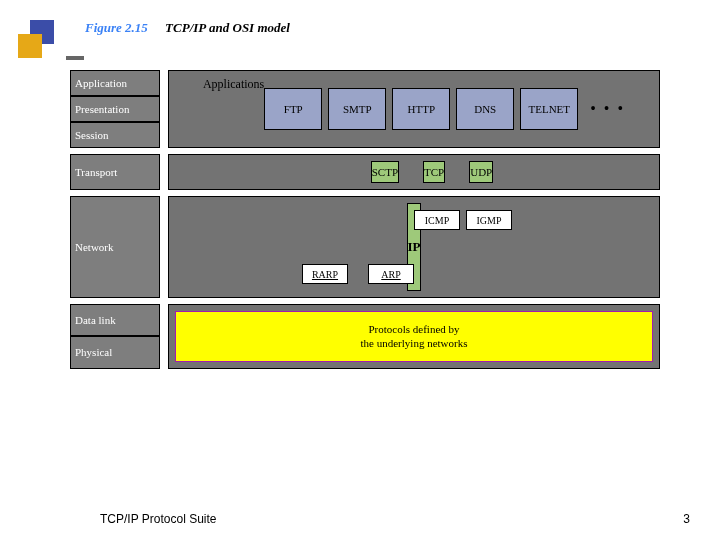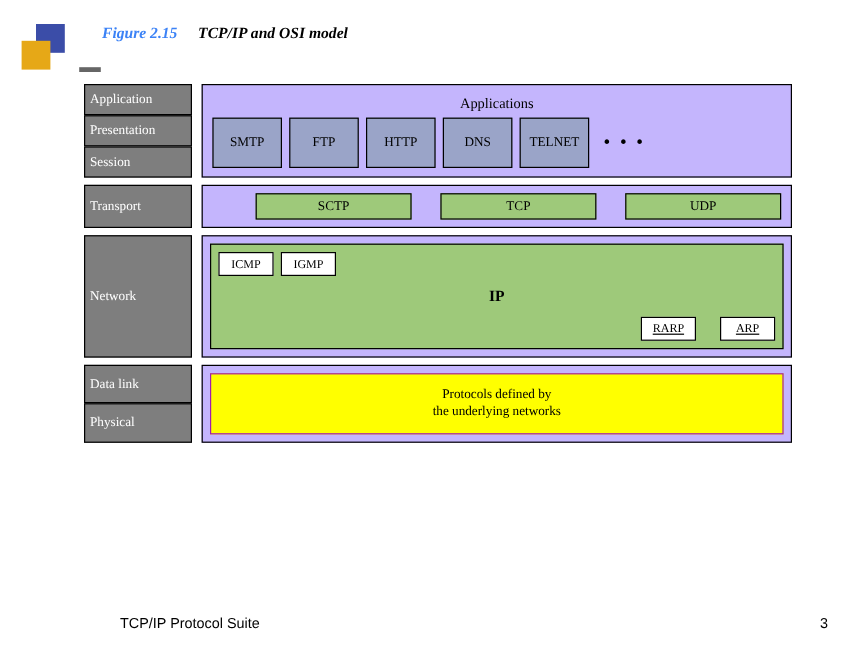--- a/index.html
+++ b/index.html
@@ -53,24 +53,24 @@
     border: 1px solid #000;
     padding: 6px 4px;
     font-size: 11px;
     display: flex;
     align-items: center;
     flex: 1;
   }
   .panel {
     flex: 1;
     border: 1px solid #000;
-    background: #c4b5fd;
+    background: #737373;
     padding: 6px 8px;
     display: flex;
-    flex-direction: column;
+    flex-direction: row;
     justify-content: center;
   }
   .apps-title { text-align: center; font-size: 12px; margin-bottom: 4px; }
   .apps-row { display: flex; gap: 6px; justify-content: flex-start; align-items: center; }
   .app-box {
     background: #9aa4c8;
     border: 1px solid #000;
     width: 58px;
     height: 42px;
     display: flex;
@@ -141,22 +141,22 @@
 
   <div class="row">
     <div class="osi-col">
       <div class="osi-label">Application</div>
       <div class="osi-label">Presentation</div>
       <div class="osi-label">Session</div>
     </div>
     <div class="panel">
       <div class="apps-title">Applications</div>
       <div class="apps-row">
+        <div class="app-box">FTP</div>
         <div class="app-box">SMTP</div>
-        <div class="app-box">FTP</div>
         <div class="app-box">HTTP</div>
         <div class="app-box">DNS</div>
         <div class="app-box">TELNET</div>
         <span class="ellipsis">• • •</span>
       </div>
     </div>
   </div>
 
   <div class="row">
     <div class="osi-col">

